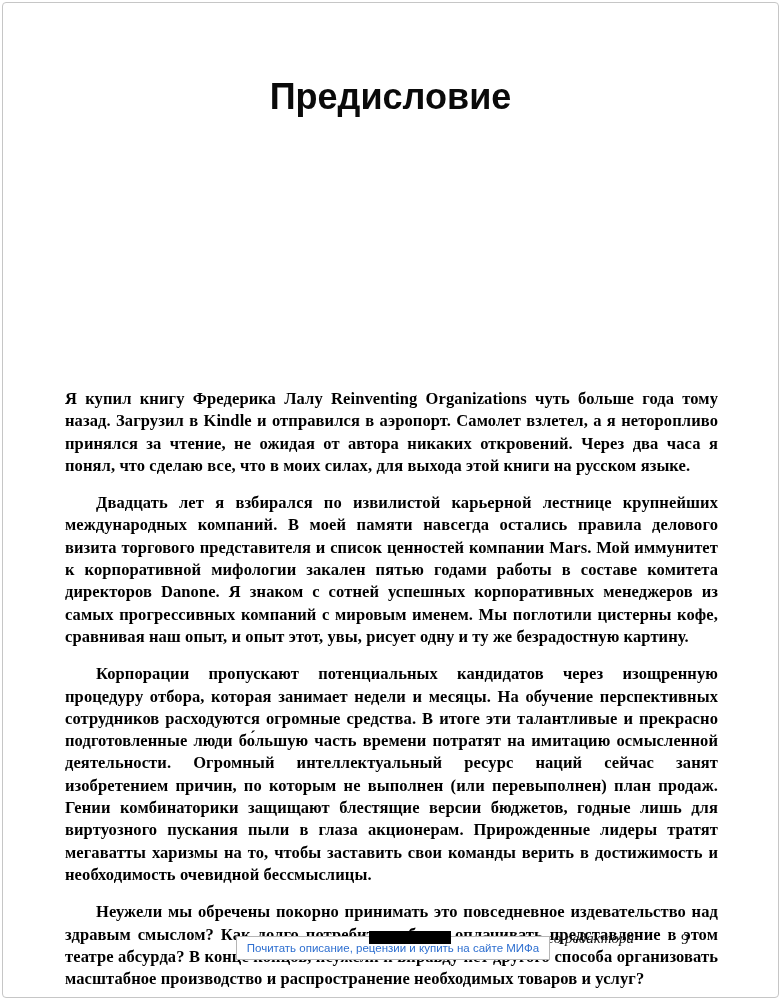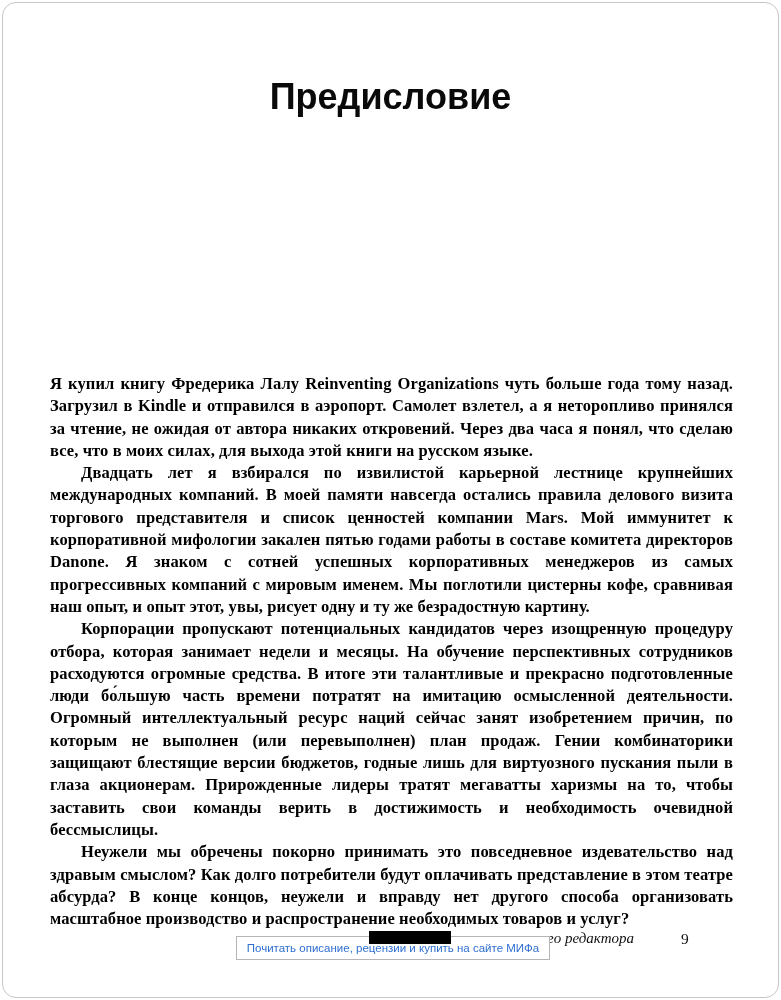--- a/index.html
+++ b/index.html
@@ -10,21 +10,21 @@
     height: 1000px;
     overflow: hidden;
   }
   .page {
     position: relative;
     width: 775px;
     height: 994px;
     margin: 2px;
     background: #ffffff;
     border: 1px solid #c6c6c6;
-    border-radius: 14px;
+    border-radius: 4px;
     font-family: "Liberation Serif", "DejaVu Serif", serif;
     color: #000000;
   }
   .chapter-title {
     position: absolute;
     top: 70px;
     left: 0;
     right: 0;
     text-align: center;
     font-family: "Liberation Sans", "DejaVu Sans", sans-serif;
@@ -38,21 +38,21 @@
     top: 370px;
     left: 47px;
     width: 683px;
     text-align: justify;
     font-size: 16.5px;
     line-height: 22.3px;
     font-weight: 600;
     letter-spacing: 0.1px;
   }
   .body-text p {
-    margin: 0;
+    margin: 15px;
     padding: 0;
   }
   .body-text p.indent {
     text-indent: 31px;
   }
   .footer-running-title {
     position: absolute;
     top: 927px;
     right: 144px;
     font-style: italic;

